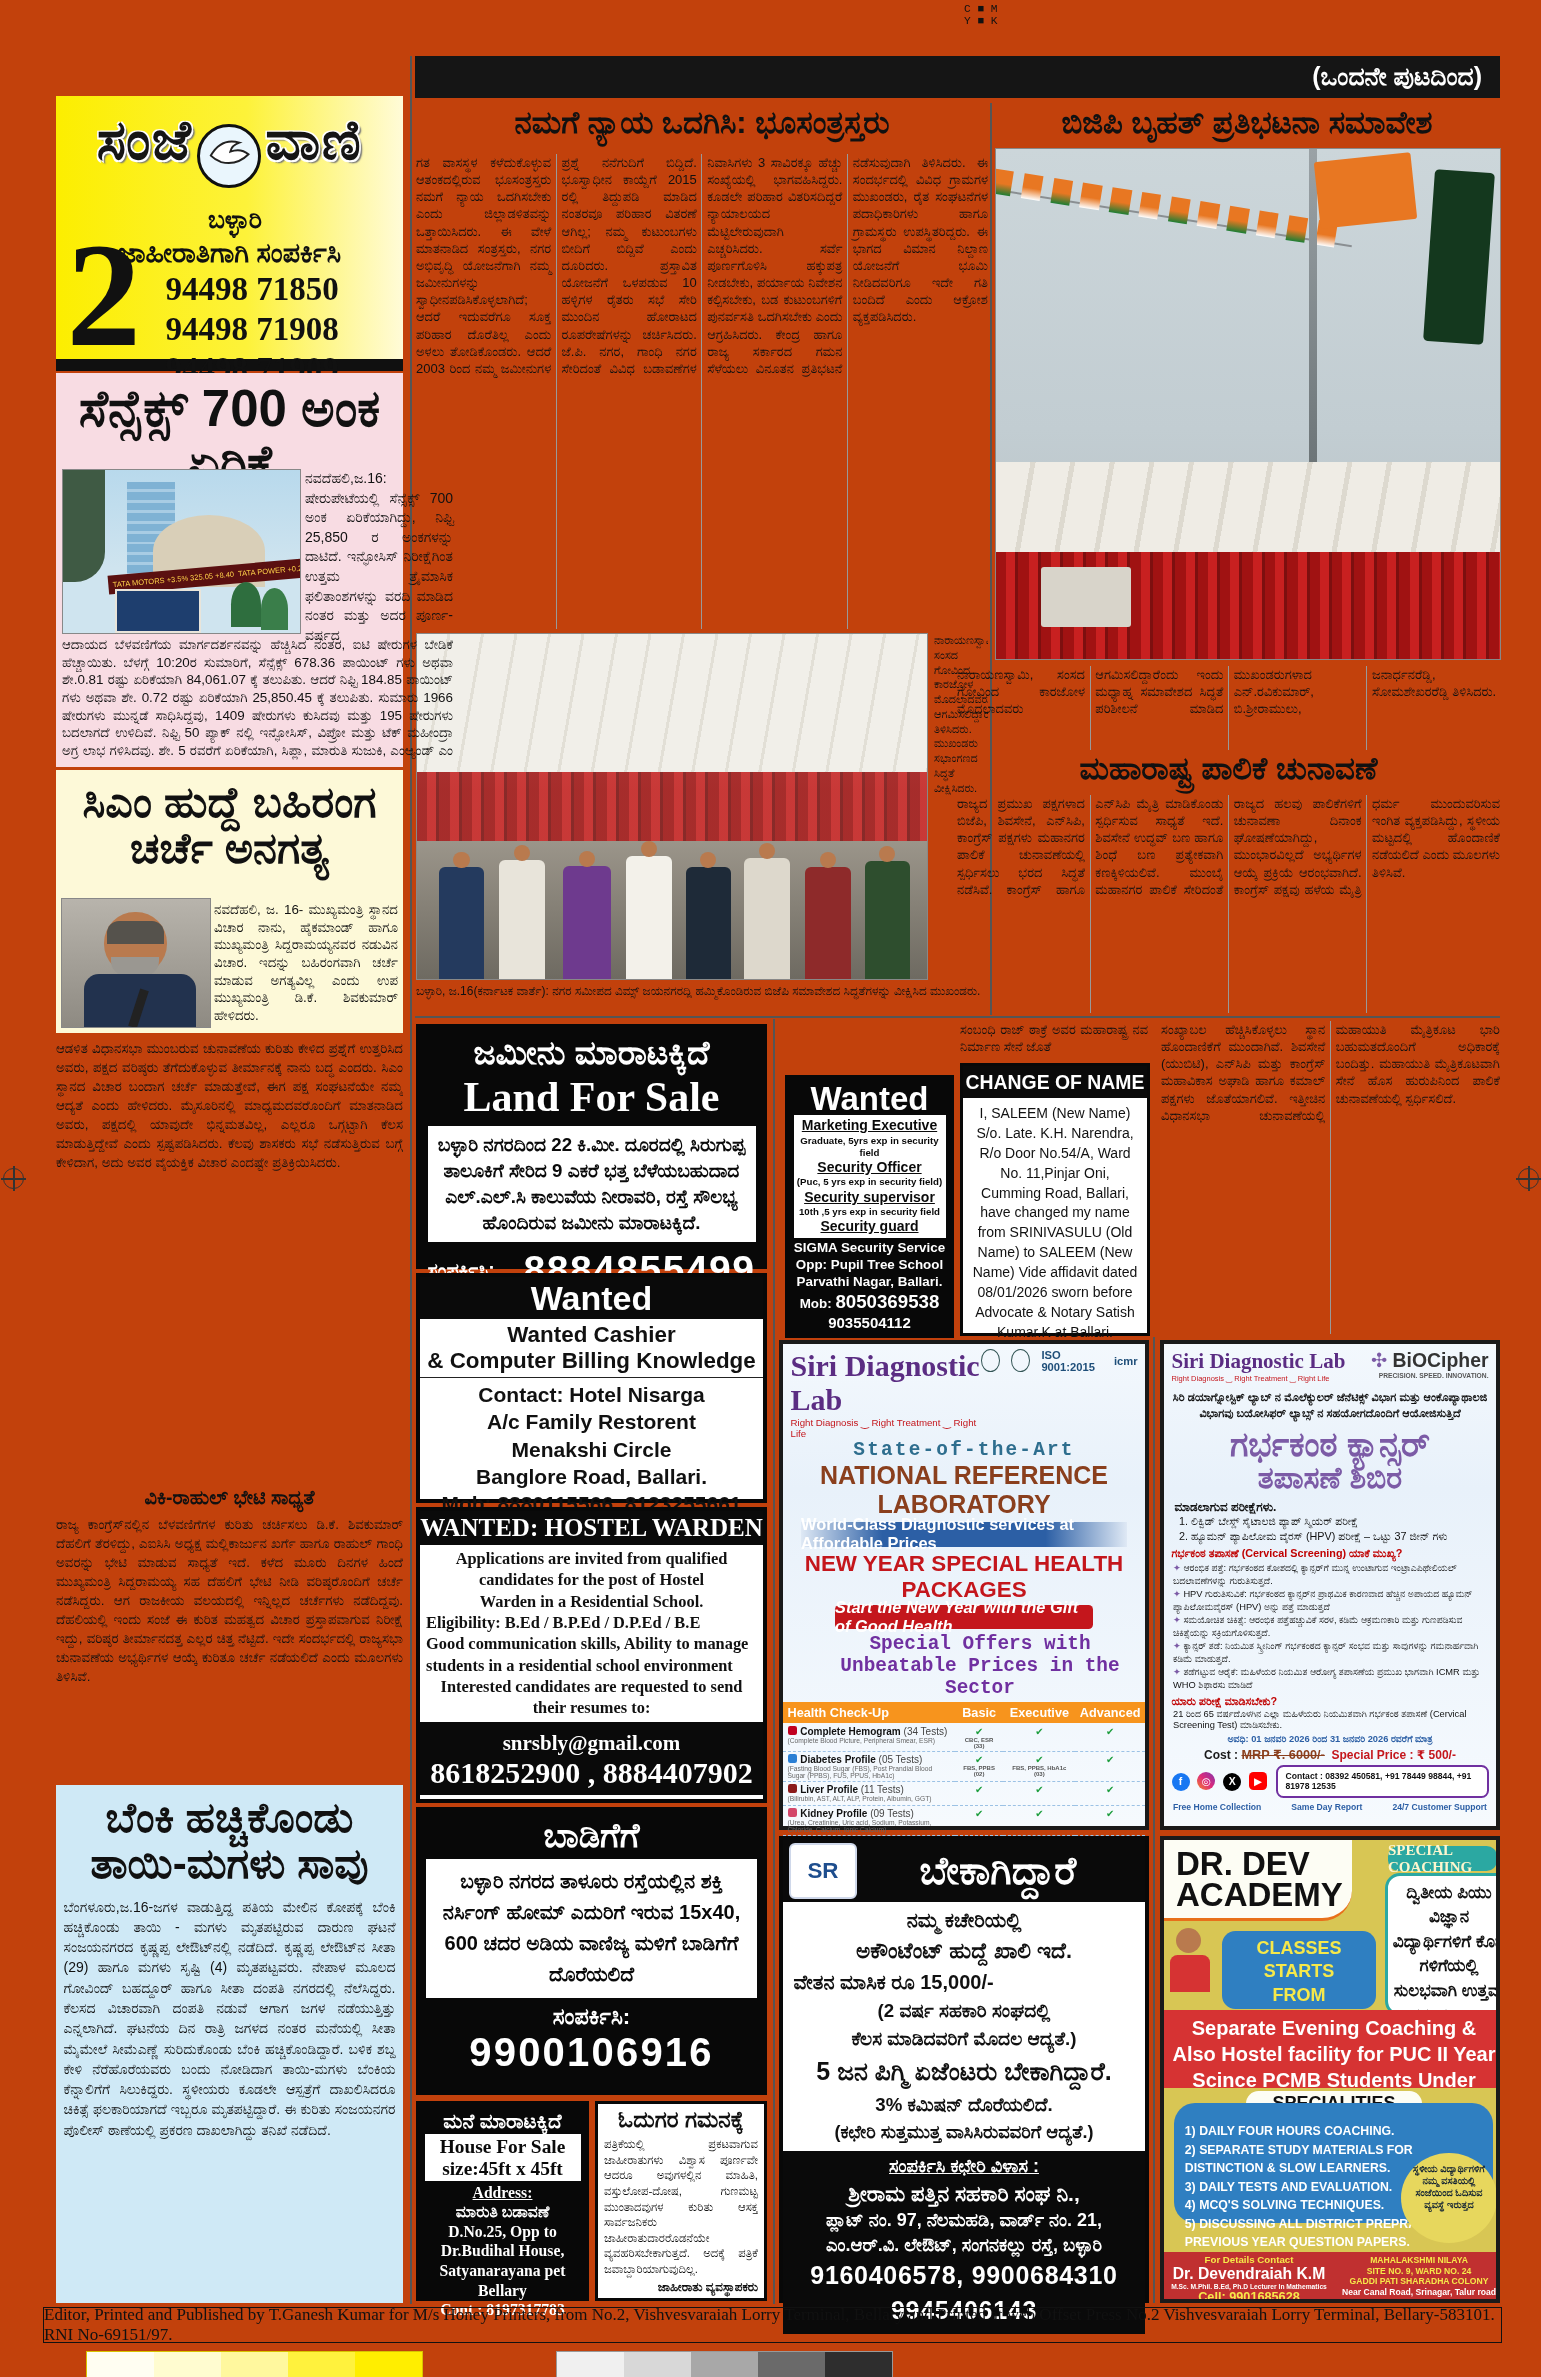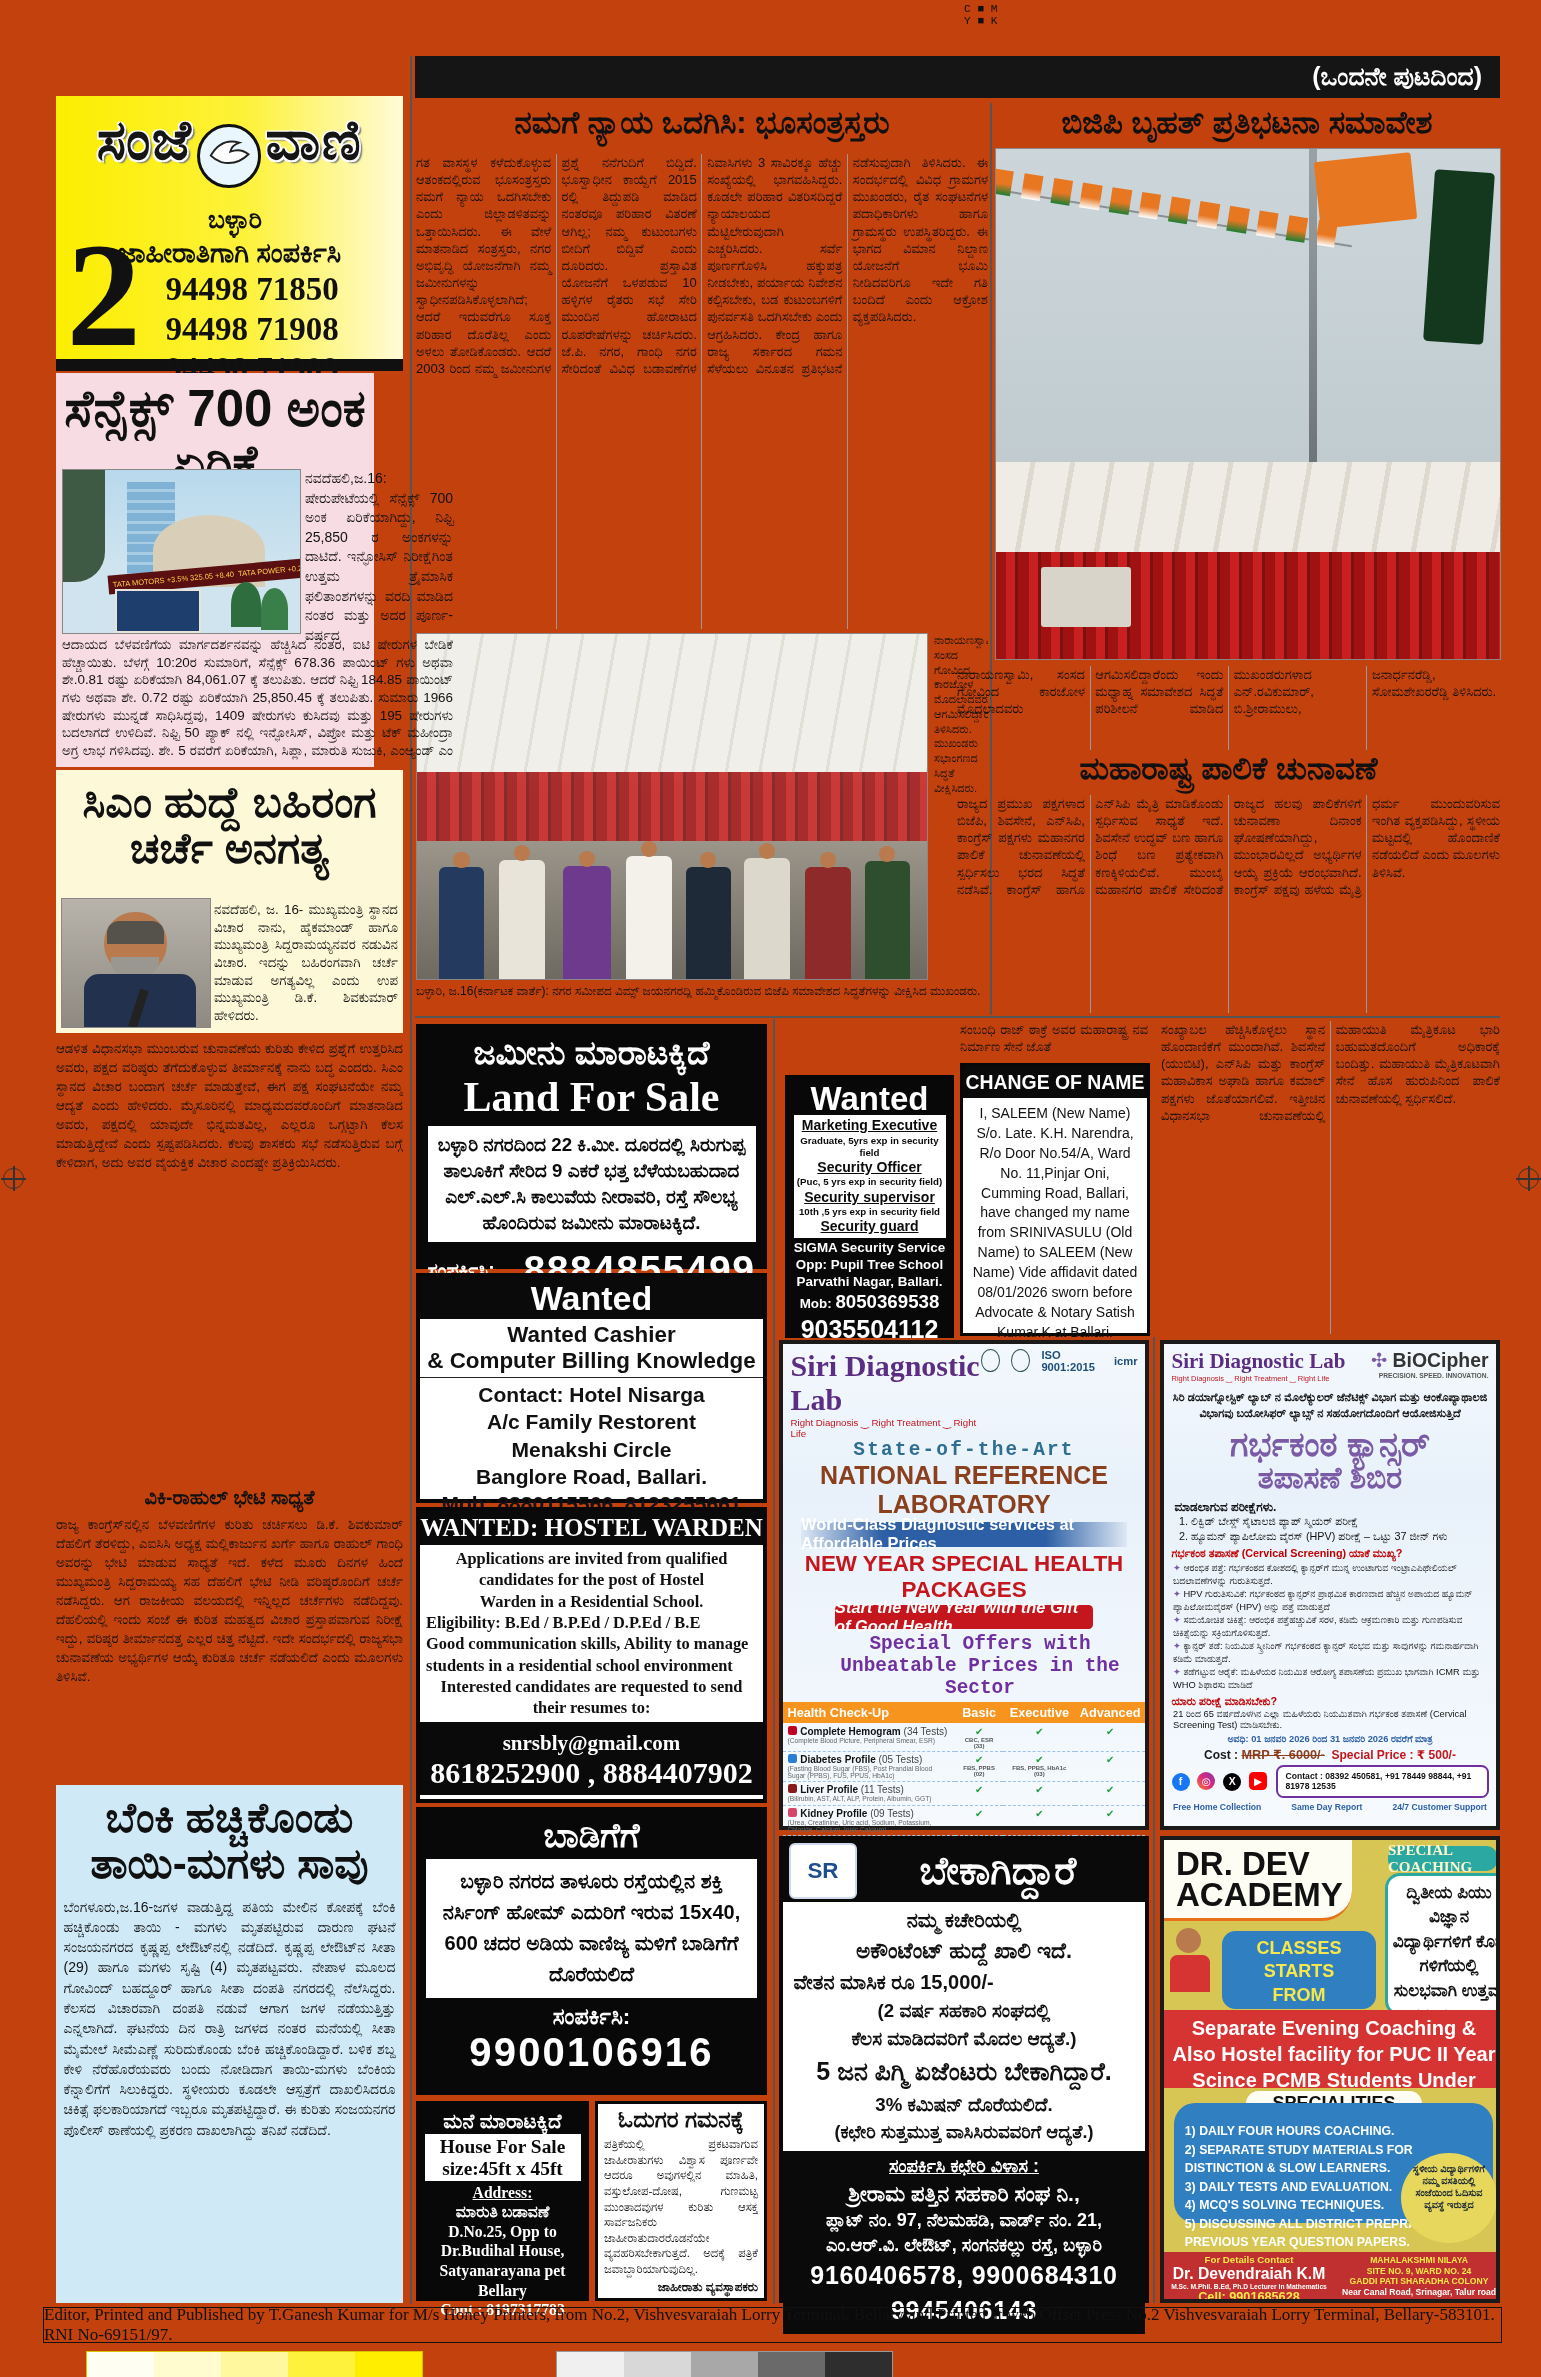--- a/index.html
+++ b/index.html
@@ -208,21 +208,21 @@
   <div class="abs bodytext just cols4" style="left:957px;top:795px;width:543px;height:218px;">ರಾಜ್ಯದ ಪ್ರಮುಖ ಪಕ್ಷಗಳಾದ ಬಿಜೆಪಿ, ಶಿವಸೇನೆ, ಎನ್‌ಸಿಪಿ, ಕಾಂಗ್ರೆಸ್ ಪಕ್ಷಗಳು ಮಹಾನಗರ ಪಾಲಿಕೆ ಚುನಾವಣೆಯಲ್ಲಿ ಸ್ಪರ್ಧಿಸಲು ಭರದ ಸಿದ್ಧತೆ ನಡೆಸಿವೆ. ಕಾಂಗ್ರೆಸ್ ಹಾಗೂ ಎನ್‌ಸಿಪಿ ಮೈತ್ರಿ ಮಾಡಿಕೊಂಡು ಸ್ಪರ್ಧಿಸುವ ಸಾಧ್ಯತೆ ಇದೆ. ಶಿವಸೇನೆ ಉದ್ಧವ್ ಬಣ ಹಾಗೂ ಶಿಂಧೆ ಬಣ ಪ್ರತ್ಯೇಕವಾಗಿ ಕಣಕ್ಕಿಳಿಯಲಿವೆ. ಮುಂಬೈ ಮಹಾನಗರ ಪಾಲಿಕೆ ಸೇರಿದಂತೆ ರಾಜ್ಯದ ಹಲವು ಪಾಲಿಕೆಗಳಿಗೆ ಚುನಾವಣಾ ದಿನಾಂಕ ಘೋಷಣೆಯಾಗಿದ್ದು, ಮುಂಭಾರವಿಲ್ಲದೆ ಅಭ್ಯರ್ಥಿಗಳ ಆಯ್ಕೆ ಪ್ರಕ್ರಿಯೆ ಆರಂಭವಾಗಿದೆ. ಕಾಂಗ್ರೆಸ್ ಪಕ್ಷವು ಹಳೆಯ ಮೈತ್ರಿ ಧರ್ಮ ಮುಂದುವರಿಸುವ ಇಂಗಿತ ವ್ಯಕ್ತಪಡಿಸಿದ್ದು, ಸ್ಥಳೀಯ ಮಟ್ಟದಲ್ಲಿ ಹೊಂದಾಣಿಕೆ ನಡೆಯಲಿದೆ ಎಂದು ಮೂಲಗಳು ತಿಳಿಸಿವೆ.</div>
 
   <div class="abs bodytext just" style="left:960px;top:1021px;width:188px;height:40px;overflow:hidden;">ಸಂಬಂಧಿ ರಾಜ್ ಠಾಕ್ರೆ ಅವರ ಮಹಾರಾಷ್ಟ್ರ ನವ ನಿರ್ಮಾಣ ಸೇನೆ ಜೊತೆ</div>
   <div class="abs bodytext just cols2" style="left:1161px;top:1021px;width:339px;height:313px;">ಸಂಖ್ಯಾಬಲ ಹೆಚ್ಚಿಸಿಕೊಳ್ಳಲು ಸ್ಥಾನ ಹೊಂದಾಣಿಕೆಗೆ ಮುಂದಾಗಿವೆ. ಶಿವಸೇನೆ (ಯುಬಿಟಿ), ಎನ್‌ಸಿಪಿ ಮತ್ತು ಕಾಂಗ್ರೆಸ್ ಮಹಾವಿಕಾಸ ಅಘಾಡಿ ಹಾಗೂ ಕಮಾಲ್ ಪಕ್ಷಗಳು ಜೊತೆಯಾಗಲಿವೆ. ಇತ್ತೀಚಿನ ವಿಧಾನಸಭಾ ಚುನಾವಣೆಯಲ್ಲಿ ಮಹಾಯುತಿ ಮೈತ್ರಿಕೂಟ ಭಾರಿ ಬಹುಮತದೊಂದಿಗೆ ಅಧಿಕಾರಕ್ಕೆ ಬಂದಿತ್ತು. ಮಹಾಯುತಿ ಮೈತ್ರಿಕೂಟವಾಗಿ ಸೇನೆ ಹೊಸ ಹುರುಪಿನಿಂದ ಪಾಲಿಕೆ ಚುನಾವಣೆಯಲ್ಲಿ ಸ್ಪರ್ಧಿಸಲಿದೆ.</div>
 
   <div class="abs ad-frame" style="left:960px;top:1063px;width:190px;height:273px;border-width:3px;">
     <div style="background:#0a0a0a;color:#fff;font-size:19.4px;font-weight:bold;text-align:center;padding:4.5px 0;">CHANGE OF NAME</div>
     <div class="ctr" style="font-size:14px;line-height:1.42;padding:6px 7.5px;font-weight:500;">I, SALEEM (New Name) S/o. Late. K.H. Narendra, R/o Door No.54/A, Ward No. 11,Pinjar Oni, Cumming Road, Ballari, have changed my name from SRINIVASULU (Old Name) to SALEEM (New Name) Vide affidavit dated 08/01/2026 sworn before Advocate &amp; Notary Satish Kumar.K at Ballari.</div>
   </div>
 
-  <div class="abs art-pink" style="left:56px;top:373px;width:318px;height:394px;">
+  <div class="abs art-pink" style="left:56px;top:373px;width:347px;height:394px;">
     <div class="headline-xl ctr" style="padding-top:7.5px;">ಸೆನ್ಸೆಕ್ಸ್ 700 ಅಂಕ ಏರಿಕೆ</div>
     <div class="abs scene" style="left:6px;top:96px;width:237px;height:163px;background:linear-gradient(180deg,#b8d9ec 0%,#cfe4ef 60%);">
       <div class="abs" style="left:-10.4px;top:0;width:52px;height:112px;background:#3f5a44;border-radius:0 0 30px 0;"></div>
       <div class="abs" style="left:64px;top:12px;width:48px;height:104px;background:repeating-linear-gradient(180deg,#7fb2d4 0 7.5px,#a8cce4 7.5px 10.4px);"></div>
       <div class="abs" style="left:90px;top:45px;width:112px;height:72px;background:#d9cfb8;border-radius:50% 50% 0 0;"></div>
       <div class="abs" style="left:45px;top:97px;width:194px;height:19.4px;background:#5a1010;transform:rotate(-5deg);color:#ffd24a;font-size:7.5px;overflow:hidden;white-space:nowrap;line-height:19.4px;padding-left:4.5px;">TATA MOTORS +3.5% 325.05 +8.40&nbsp;&nbsp;TATA POWER +0.2% 109.40 +0.25</div>
       <div class="abs" style="left:168px;top:112px;width:30px;height:45px;background:#2e6e3e;border-radius:50% 50% 0 0;"></div>
       <div class="abs" style="left:198px;top:118px;width:27px;height:42px;background:#3a7e4a;border-radius:50% 50% 0 0;"></div>
       <div class="abs" style="left:52px;top:119px;width:82px;height:40px;background:#1e3e6e;border:2.2px solid #e8e4da;"></div>
     </div>
@@ -336,21 +336,21 @@
       <div style="font-size:9.7px;font-weight:bold;">(Puc, 5 yrs exp in security field)</div>
       <div style="font-size:14px;font-weight:bold;text-decoration:underline;">Security supervisor</div>
       <div style="font-size:9.7px;font-weight:bold;">10th ,5 yrs exp  in security field</div>
       <div style="font-size:14px;font-weight:bold;text-decoration:underline;">Security guard</div>
     </div>
     <div class="ctr" style="font-size:13.4px;font-weight:bold;line-height:1.25;padding-top:2.2px;">
       <div>SIGMA Security  Service</div>
       <div>Opp: Pupil Tree School</div>
       <div>Parvathi Nagar, Ballari.</div>
       <div><span>Mob:</span> <span style="font-size:18.7px;">8050369538</span></div>
-      <div style="font-size:25px;">9035504112</div>
+      <div style="font-size:15px;">9035504112</div>
     </div>
   </div>
 
   <div class="abs siri" style="left:779px;top:1340px;width:370px;height:490px;">
     <div style="display:flex;align-items:flex-start;padding:4.5px 7.5px 0 7.5px;">
       <div>
         <div class="siri-brand">Siri Diagnostic Lab</div>
         <div class="siri-tag">Right Diagnosis ‿ Right Treatment ‿ Right Life</div>
       </div>
       <div style="margin-left:auto;display:flex;gap:11px;align-items:center;">

